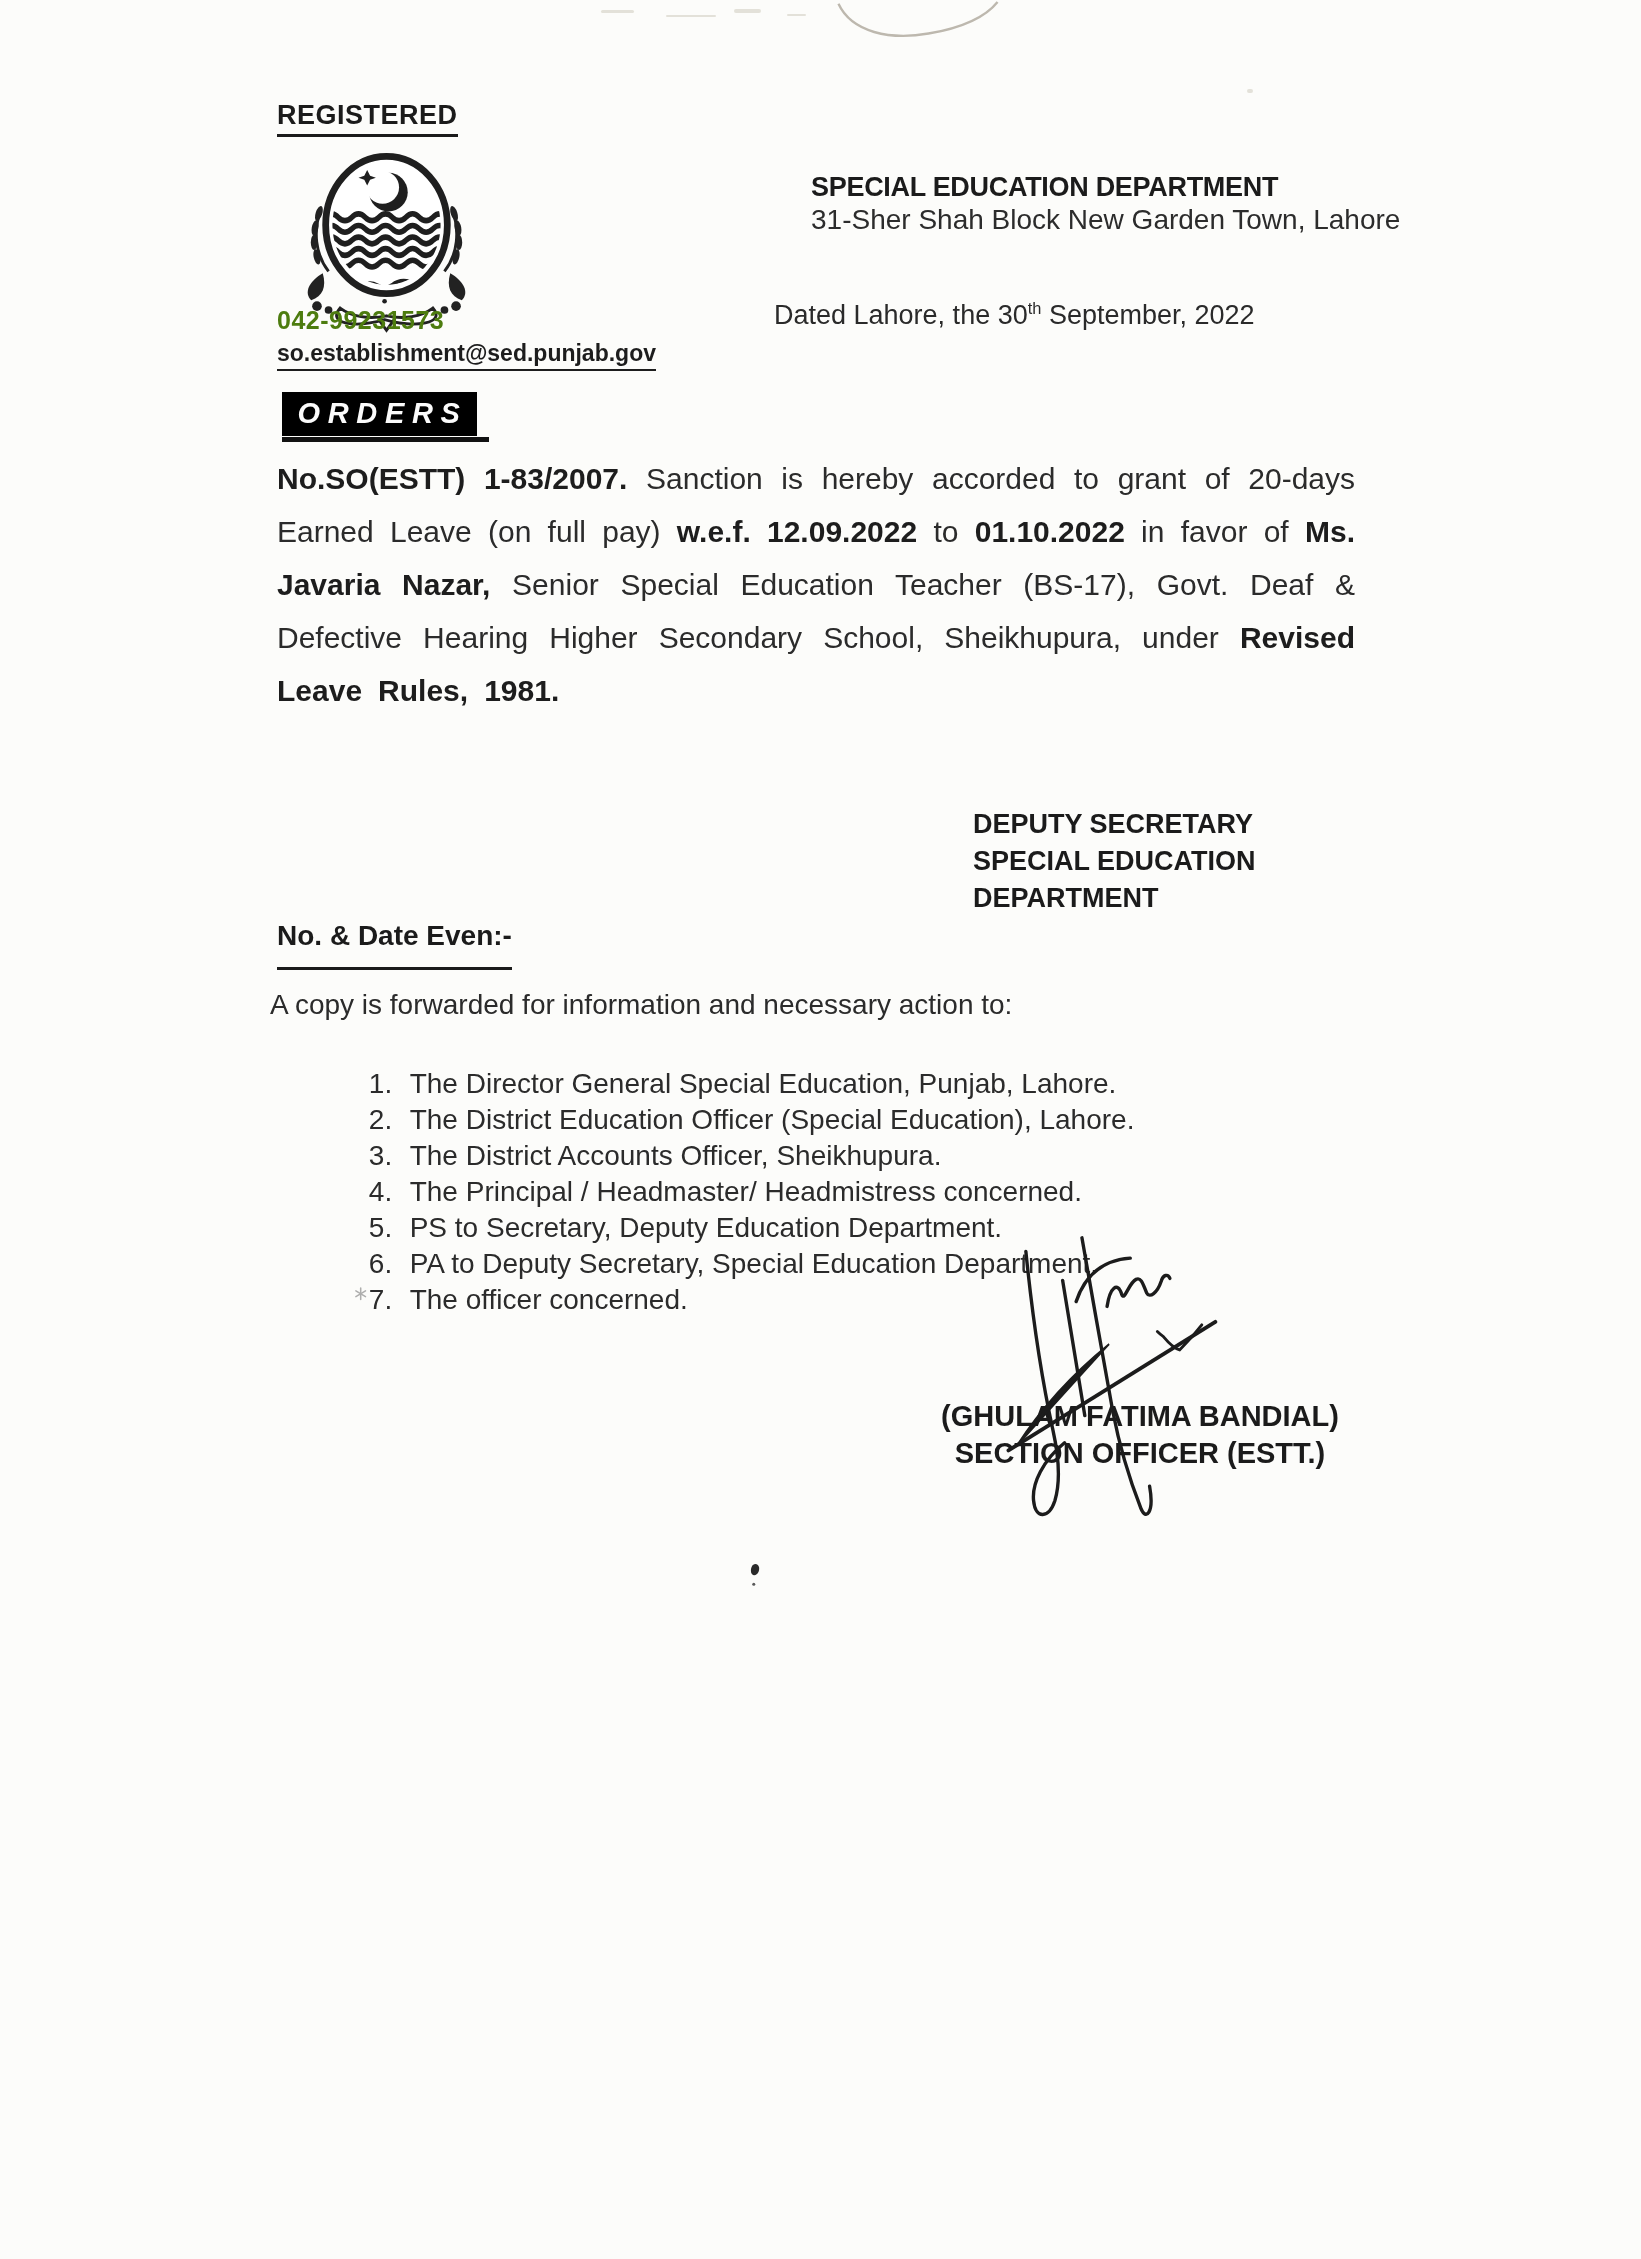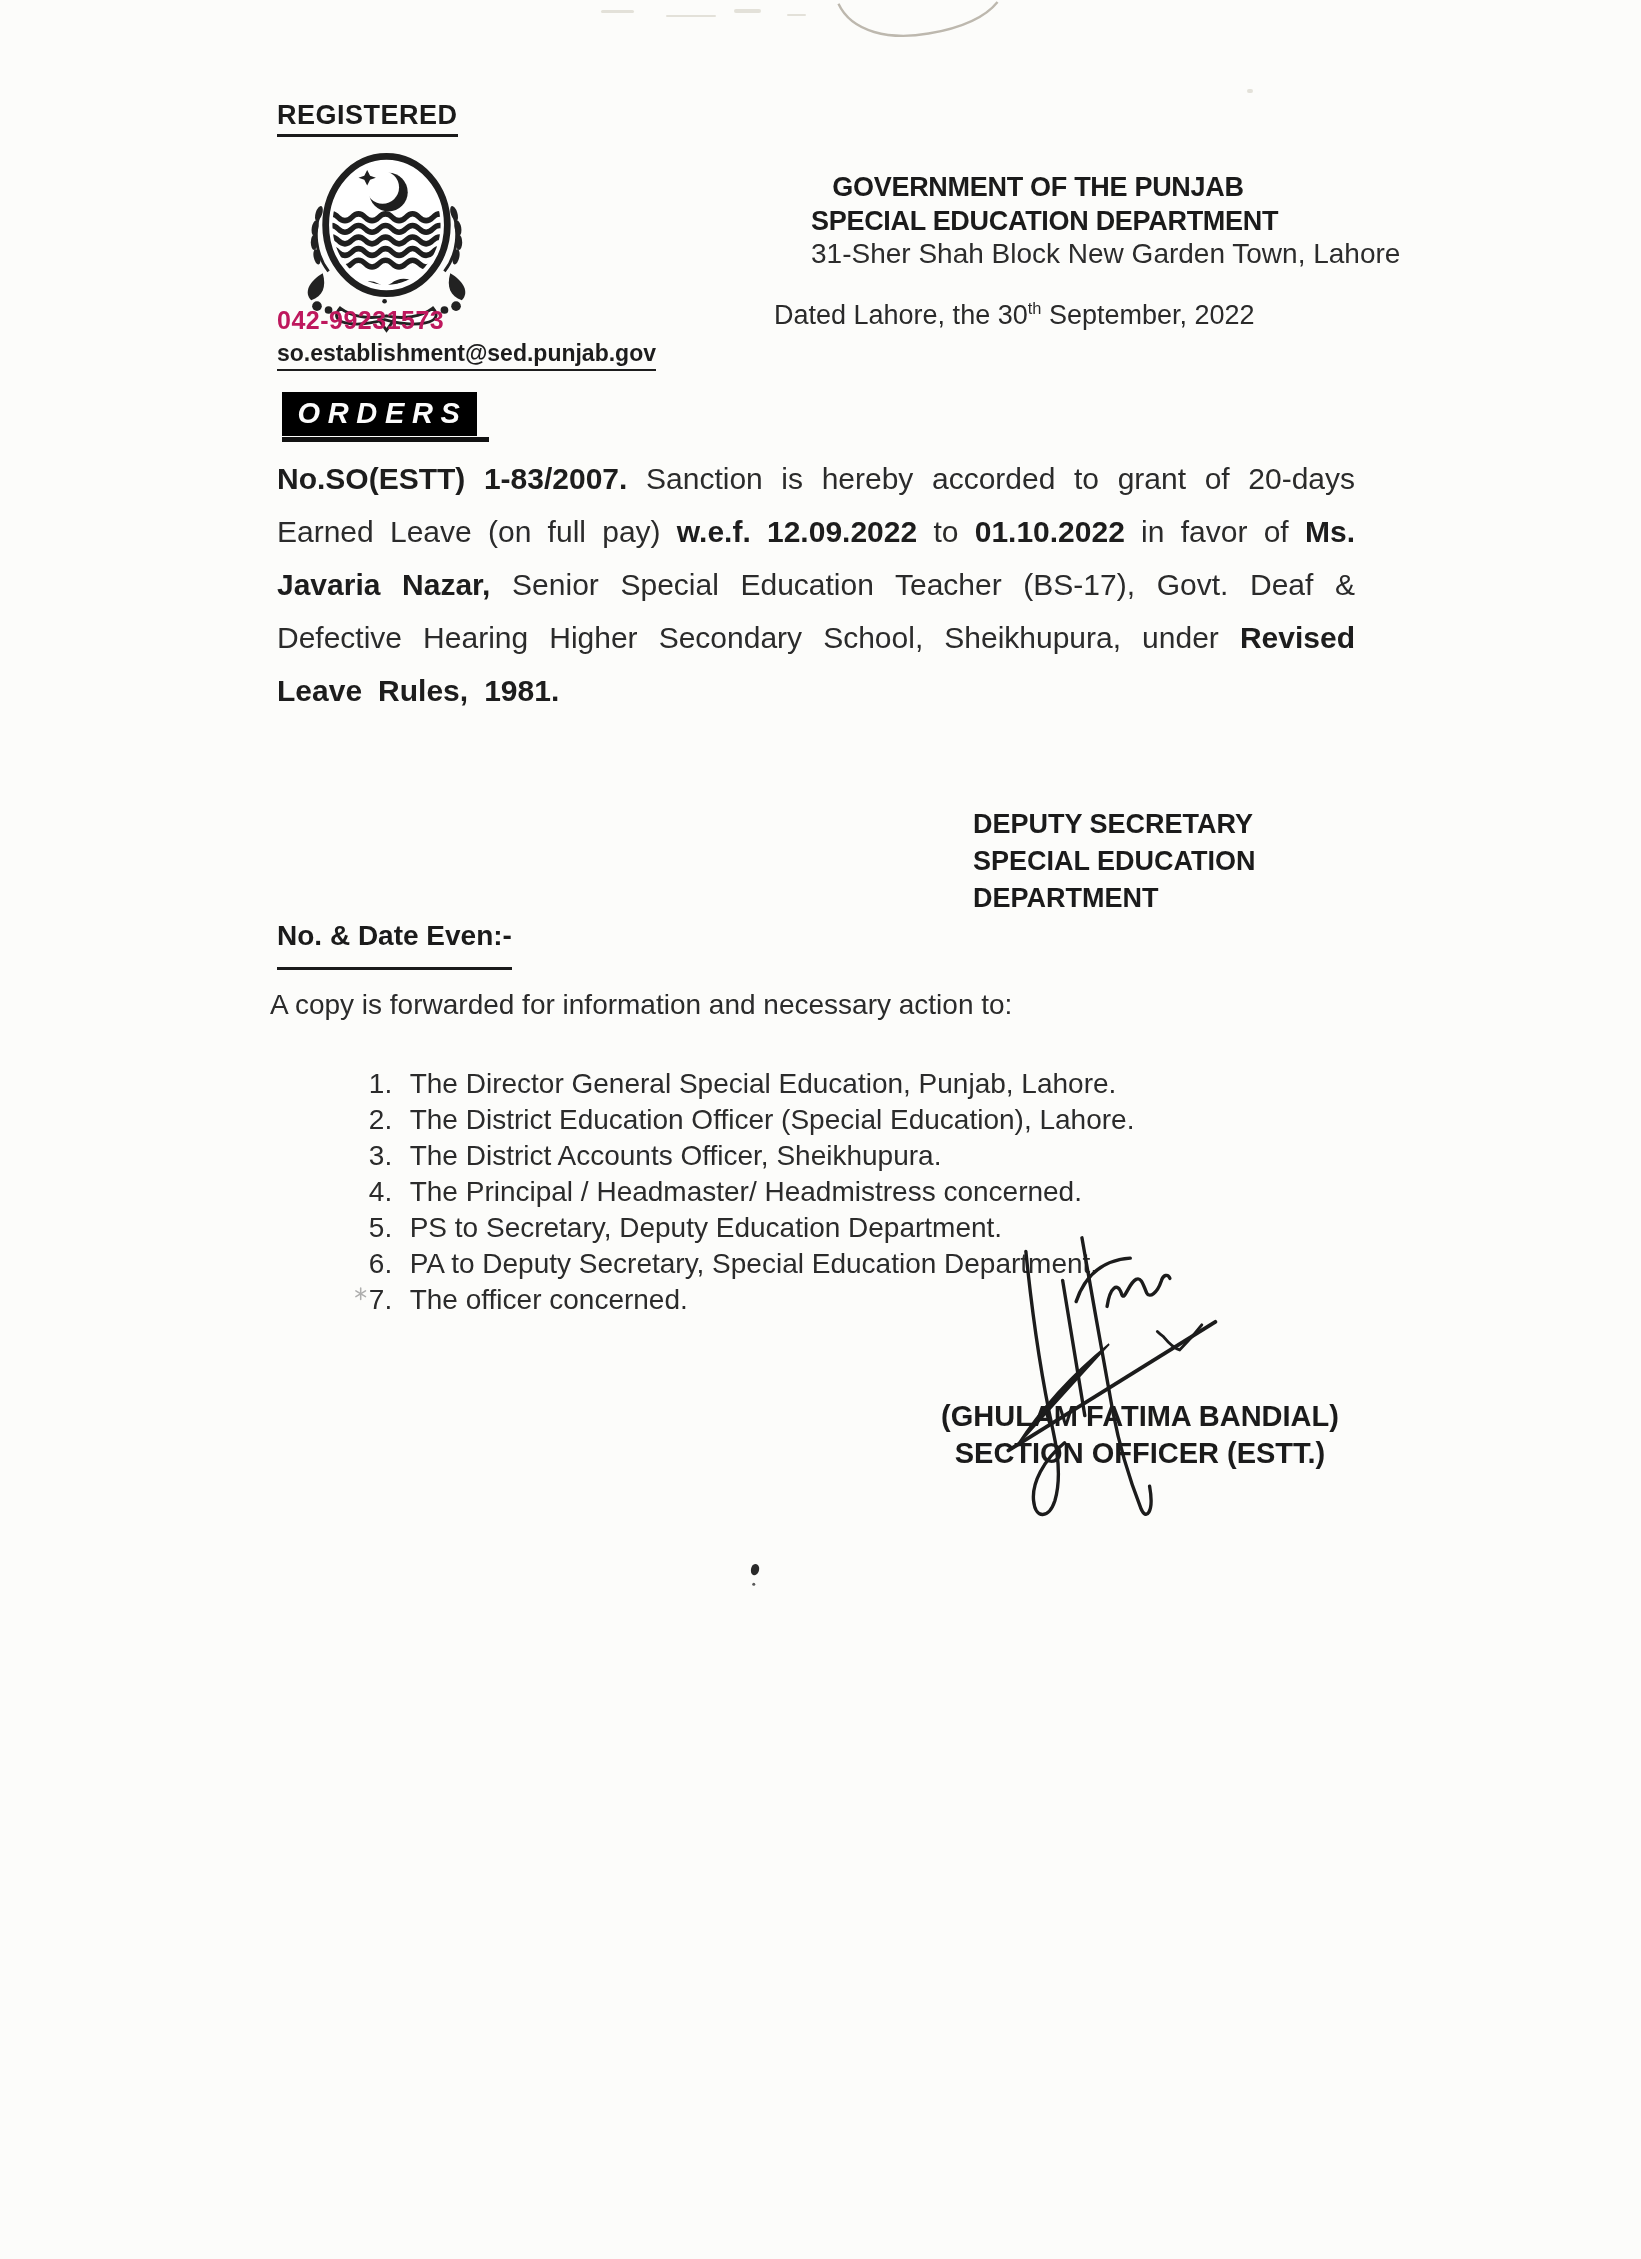--- a/index.html
+++ b/index.html
@@ -12,21 +12,21 @@
   }
   .abs { position:absolute; }
   .nowrap { white-space:nowrap; }
   .b { font-weight:bold; color:#1d1d1d; }
 
   .registered {
     left:277px; top:100px; font-size:27px; font-weight:bold; color:#1b1b1b;
     border-bottom:3.9px solid #1b1b1b; padding-bottom:2.9px; letter-spacing:0.5px;
   }
   .emblem { left:288px; top:143px; }
-  .phone { left:277px; top:306px; font-size:25px; font-weight:bold; color:#be185d; letter-spacing:0.5px; }
+  .phone { left:277px; top:306px; font-size:25px; font-weight:bold; color:#4d7c0f; letter-spacing:0.5px; }
   .email { left:277px; top:340px; font-size:23px; font-weight:bold; color:#1d1d1d;
     border-bottom:2.9px solid #1d1d1d; padding-bottom:1.9px; }
 
   .dept { left:811px; top:170px; width:454px; text-align:center; }
   .dept .l1, .dept .l2 { font-size:27px; font-weight:bold; color:#1b1b1b; line-height:34px; white-space:nowrap; letter-spacing:-0.3px; }
   .dept .addr { font-size:28px; color:#2c2c2c; line-height:31px; white-space:nowrap; }
   .dateline { left:774px; top:299px; font-size:27px; color:#2a2a2a; }
   .dateline sup { font-size:16.4px; vertical-align:super; }
 
   .orders {
@@ -130,21 +130,20 @@
       <path stroke-width="4" d="M66,152 q14,-13 28,-5 q7,4 14,-1 q10,-8 24,-1"></path>
       <path stroke-width="3" d="M62,159 q40,10 80,-1"></path>
     </g>
     <circle cx="100" cy="163" r="2.4" fill="#1f1f1f"></circle>
   </svg>
 
   <div class="abs phone">042-99231573</div>
   <div class="abs email">so.establishment@sed.punjab.gov</div>
 
   <div class="abs dept">
-    <div class="l1">GOVERNMENT OF THE PUNJAB</div>
     <div class="l2">SPECIAL EDUCATION DEPARTMENT</div>
     <div class="addr">31-Sher Shah Block New Garden Town, Lahore</div>
   </div>
 
   <div class="abs dateline nowrap"><span>Dated Lahore, the 30</span><sup>th</sup><span> September, 2022</span></div>
 
   <div class="abs orders">ORDERS</div>
   <div class="abs orders-rule"></div>
 
   <div class="abs order-para"><span class="b">No.SO(ESTT) 1-83/2007.</span><span> Sanction is hereby accorded to grant of 20-days Earned Leave (on full pay) </span><span class="b">w.e.f. 12.09.2022</span><span> to </span><span class="b">01.10.2022</span><span> in favor of </span><span class="b">Ms. Javaria Nazar,</span><span> Senior Special Education Teacher (BS-17), Govt. Deaf &amp; Defective Hearing Higher Secondary School, Sheikhupura, under </span><span class="b">Revised Leave Rules, 1981.</span></div>

